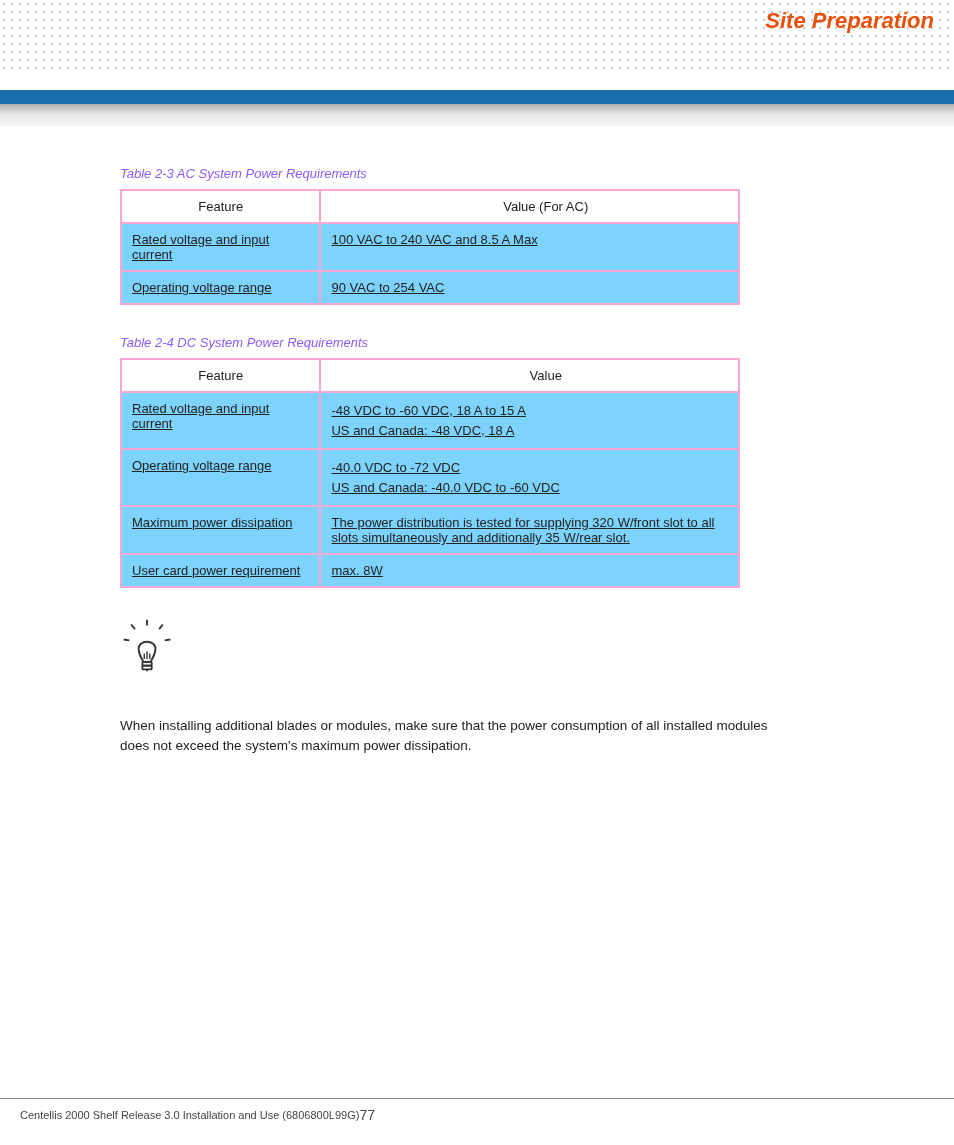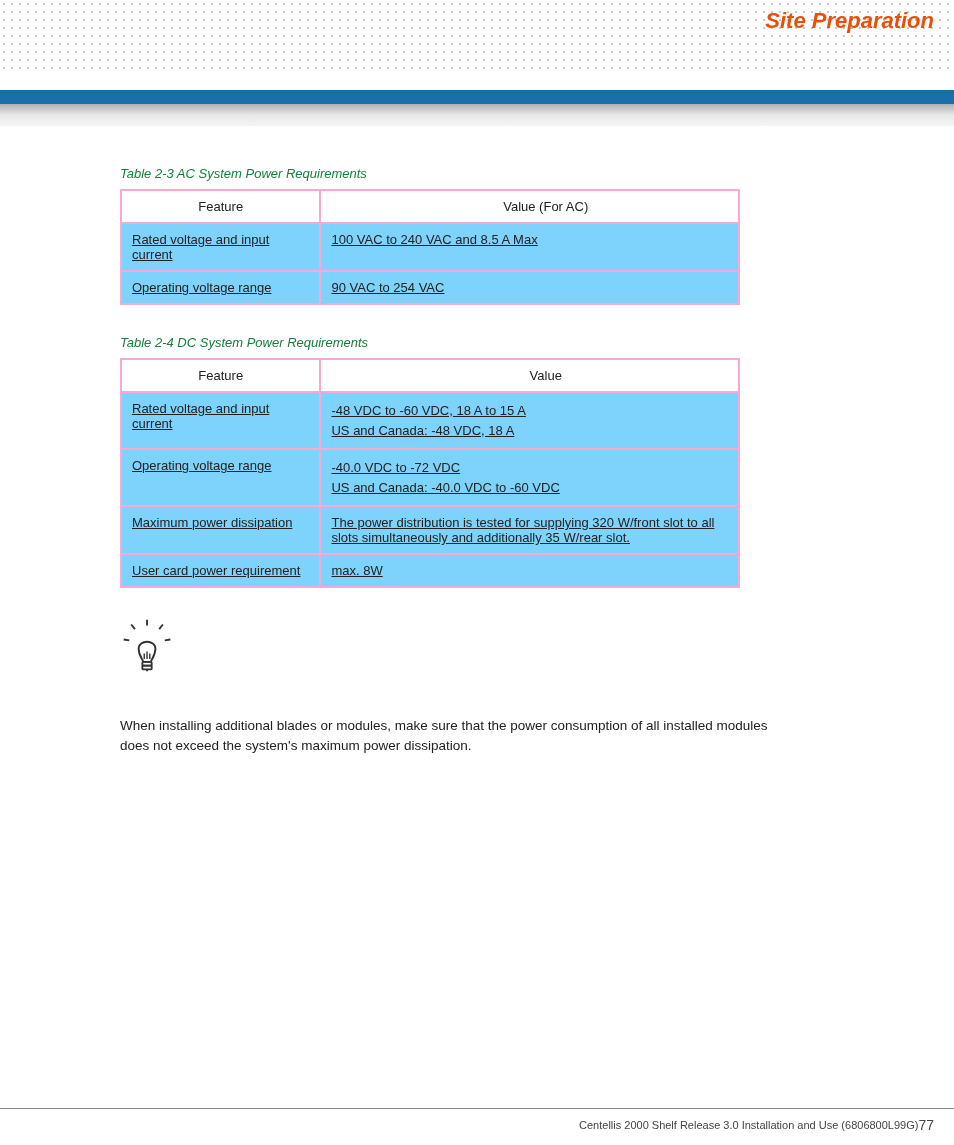--- a/index.html
+++ b/index.html
@@ -63,21 +63,21 @@
 
     
     .main-content {
       padding: 20px 80px 40px 120px;
     }
 
     
     .table-caption {
       font-size: 13px;
       font-style: italic;
-      color: #15803d;
+      color: #8b5cf6;
       margin-bottom: 8px;
       margin-top: 20px;
     }
 
     
     table {
       width: 620px;
       border-collapse: collapse;
       margin-bottom: 30px;
       font-size: 13px;
@@ -132,27 +132,27 @@
 
     
     .lightbulb-svg {
       width: 55px;
       height: 70px;
     }
 
     
     .footer {
       position: absolute;
-      bottom: 4px;
+      bottom: 14px;
       left: 0;
       right: 0;
       border-top: 1px solid #888;
       padding: 8px 20px;
       display: flex;
-      justify-content: flex-end;
+      justify-content: flex-start;
       align-items: center;
       font-size: 11px;
       color: #444;
     }
 
     .footer-left {
       font-size: 11px;
       color: #444;
     }
 

